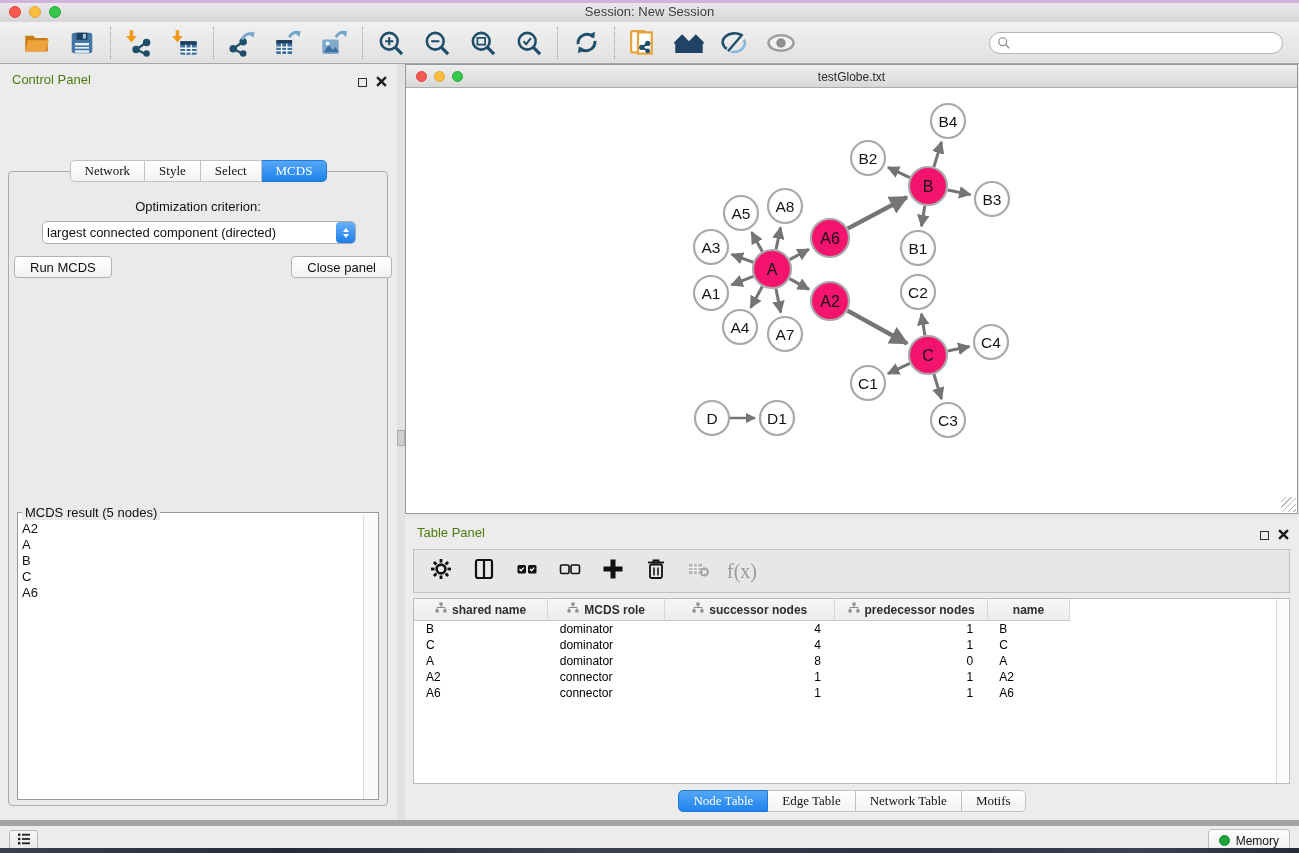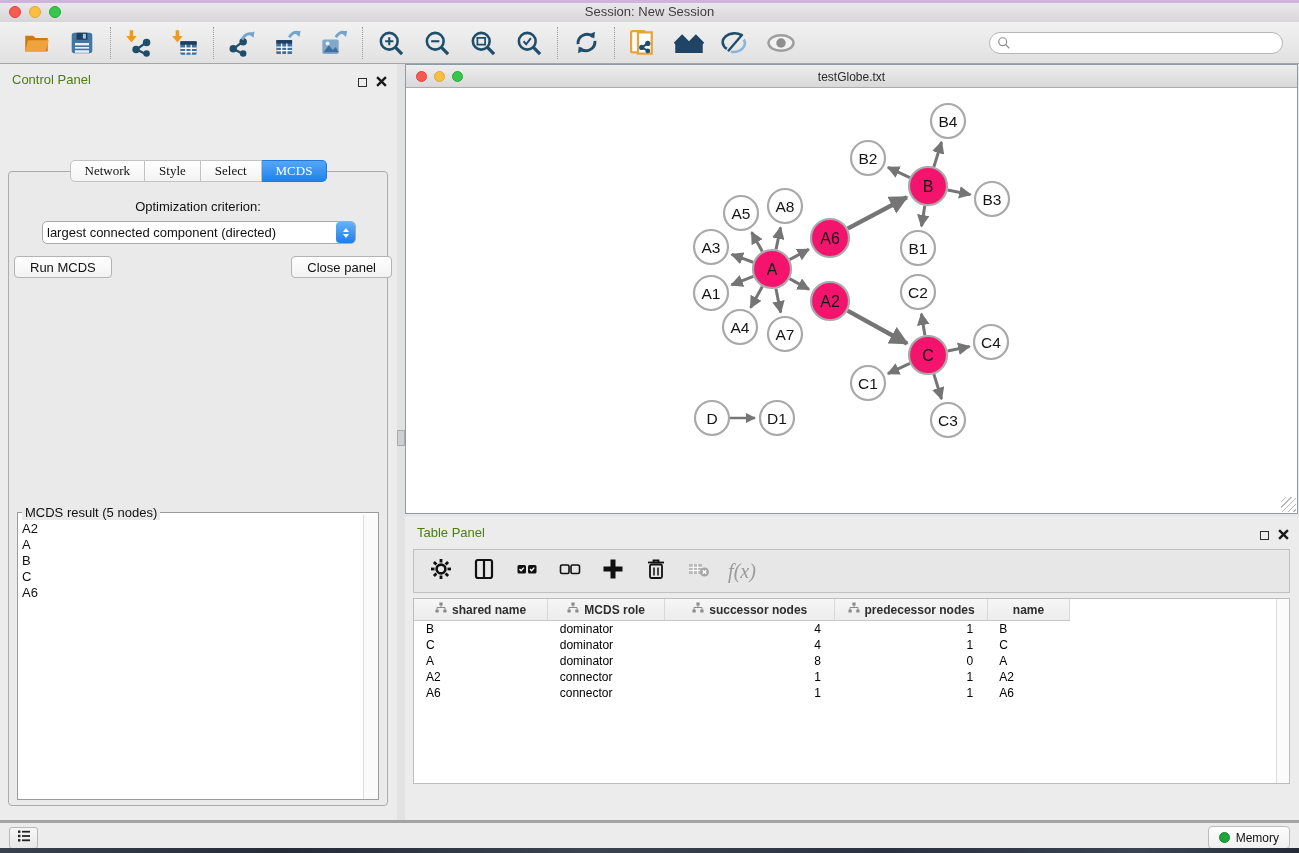--- a/index.html
+++ b/index.html
@@ -54,32 +54,32 @@
   .net-titlebar{position:absolute;left:0;top:0;width:100%;height:23px;background:linear-gradient(#EFEEEF,#D9D8D9);border-bottom:1px solid #ACACAC;box-sizing:border-box;}
   .net-traffic{position:absolute;left:10px;top:6px;display:flex;gap:7px;}
   .light.sm{width:11px;height:11px;}
   .net-title{position:absolute;left:0;right:0;top:5px;text-align:center;font-size:12px;color:#2B2B2B;}
   .net-canvas{position:absolute;left:1px;top:23px;right:1px;bottom:1px;background:#FFFFFF;overflow:hidden;}
   .grip{position:absolute;right:1px;bottom:1px;width:15px;height:15px;background:repeating-linear-gradient(135deg,transparent 0 3px,#B9B9B9 3px 4px);}
   
   .table-panel{position:absolute;left:405px;top:517px;width:894px;height:303px;background:#ECECEC;}
   .tp-toolbar{position:absolute;left:8px;right:9px;top:32px;height:44px;background:#E7E7E7;border:1px solid #C0C0C0;box-sizing:border-box;display:flex;align-items:center;gap:13px;padding:0 12px;}
   .tp-btn{width:30px;height:30px;display:flex;align-items:center;justify-content:center;}
-  .fx-label{font-family:"Liberation Serif",serif;font-style:italic;font-size:20px;color:#9A9A9A;}
+  .fx-label{font-family:"Liberation Serif",serif;font-size:20px;color:#9A9A9A;}
   .tp-tablebox{position:absolute;left:8px;right:9px;top:81px;height:186px;background:#FFFFFF;border:1px solid #BDBDBD;box-sizing:border-box;overflow:hidden;}
   table.tp-table{border-collapse:collapse;table-layout:fixed;font-size:12px;color:#000;}
   .tp-table th{height:21px;background:linear-gradient(#F6F6F6,#ECECEC);border-right:1px solid #D8D8D8;border-bottom:1px solid #C9C9C9;font-weight:normal;font-size:12px;color:#2E2E2E;text-align:center;white-space:nowrap;overflow:hidden;padding:0;}
   .tp-table th .th-inner{display:flex;align-items:center;justify-content:center;gap:5px;font-weight:bold;}
   .tp-table td{height:16px;padding:0 12px 0 12px;white-space:nowrap;overflow:hidden;}
   .tp-table td.al-right{text-align:right;padding-right:14px;}
   .tp-table td.al-left{text-align:left;}
   .tp-scroll{position:absolute;right:0;top:0;bottom:0;width:12px;background:#FBFBFB;border-left:1px solid #DDDDDD;}
   .tp-tabs{position:absolute;left:0;bottom:8px;width:100%;display:flex;justify-content:center;}
   
-  .statusbar{position:absolute;left:0;top:820px;width:100%;height:28px;background:#ECECEC;border-top:3px solid #a3a3a3;box-sizing:border-box;}
+  .statusbar{position:absolute;left:0;top:820px;width:100%;height:28px;background:#ECECEC;border-top:6px solid #a3a3a3;box-sizing:border-box;}
   .status-btn{position:absolute;left:9px;top:4px;width:27px;height:20px;background:linear-gradient(#F6F6F6,#E8E8E8);border:1px solid #B9B9B9;border-radius:3px;display:flex;align-items:center;justify-content:center;}
   .memory-btn{position:absolute;right:9px;top:3px;height:21px;padding:0 10px;background:linear-gradient(#FDFDFD,#F0F0F0);border:1px solid #BDBDBD;border-radius:4px;display:flex;align-items:center;gap:6px;font-size:12px;color:#111;}
   .mem-dot{width:11px;height:11px;border-radius:50%;background:#1CA53B;border:1px solid #148A2E;box-sizing:border-box;}
   .desktop-strip{position:absolute;left:0;top:848px;width:100%;height:5px;background:linear-gradient(90deg,#39404E,#252C38 22%,#3B4250 45%,#2A3140 68%,#394352 88%,#242B37);}
 </style>
 </head>
 <body>
 
 <div class="screen">
 
@@ -624,20 +624,26 @@
               <td class="al-left">connector</td>
               <td class="al-right">1</td>
               <td class="al-right">1</td>
               <td class="al-left">A6</td>
               <td></td>
             </tr>
           </tbody>
       </table>
       <div class="tp-scroll"></div>
     </div>
+    <div class="tp-tabs">
+        <div class="seg-tab selected">Node Table</div>
+        <div class="seg-tab">Edge Table</div>
+        <div class="seg-tab">Network Table</div>
+        <div class="seg-tab">Motifs</div>
+      </div>
   </div>
 
   <div class="statusbar">
     <div class="status-btn">
       <span><svg width="16" height="16" viewBox="0 0 16 16">
             <g fill="#222">
               <rect x="2" y="2.5" width="2.4" height="2.4"></rect>
               <rect x="2" y="6.8" width="2.4" height="2.4"></rect>
               <rect x="2" y="11.1" width="2.4" height="2.4"></rect>
             </g>

